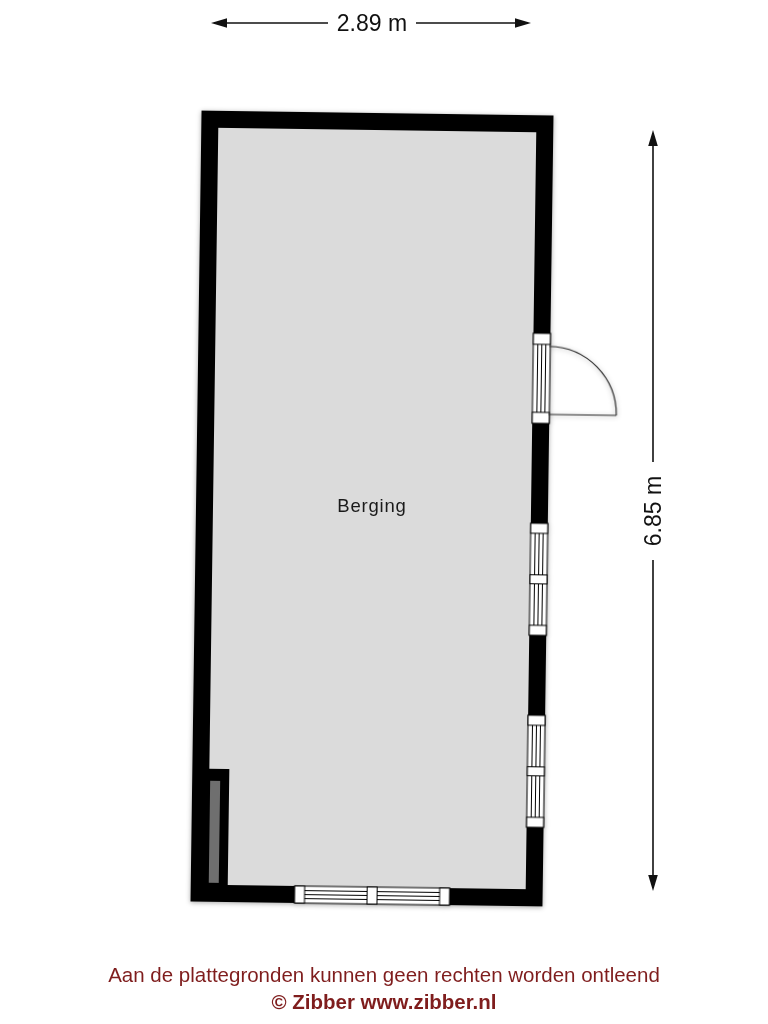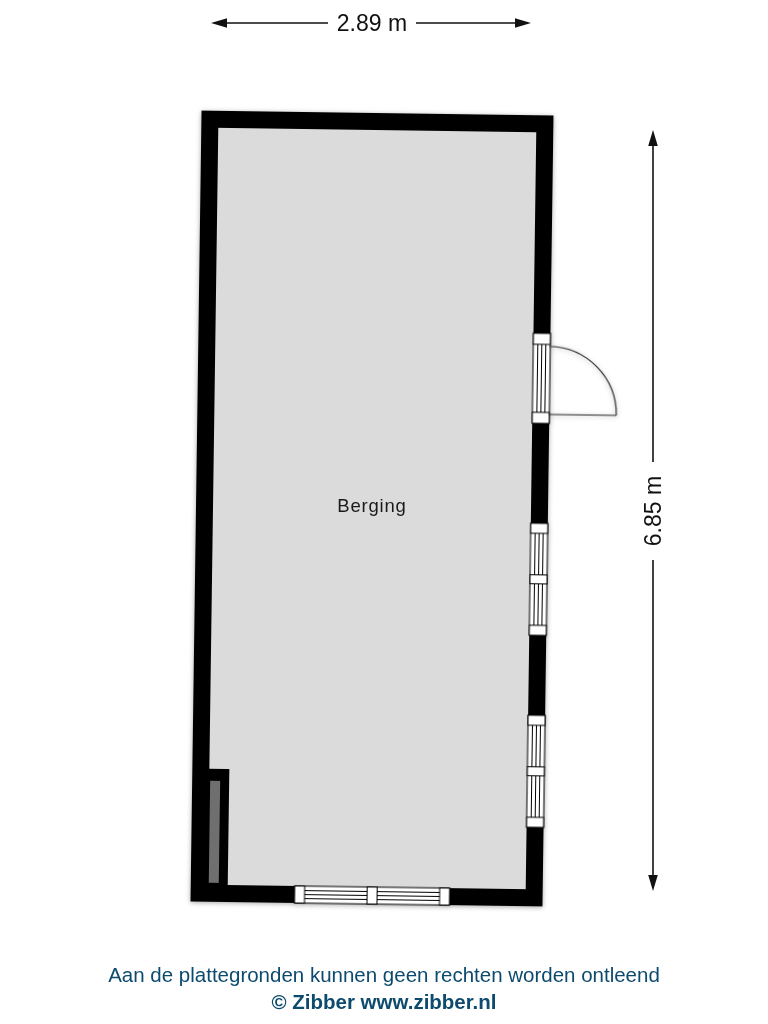--- a/index.html
+++ b/index.html
@@ -38,21 +38,21 @@
     letter-spacing: 0.8px;
     fill: #1a1a1a;
   }
 
   .footer {
     position: absolute;
     left: 0;
     top: 961px;
     width: 768px;
     text-align: center;
-    color: #0c4a6e;
+    color: #7f1d1d;
   }
   .footer .line1 { font-size: 20.5px; line-height: 27px; }
   .footer .line2 { font-size: 20.5px; line-height: 27px; font-weight: bold; }
 </style>
 </head>
 <body>
 
 <div class="page">
 
   <svg width="768" height="1024" viewBox="0 0 768 1024">

